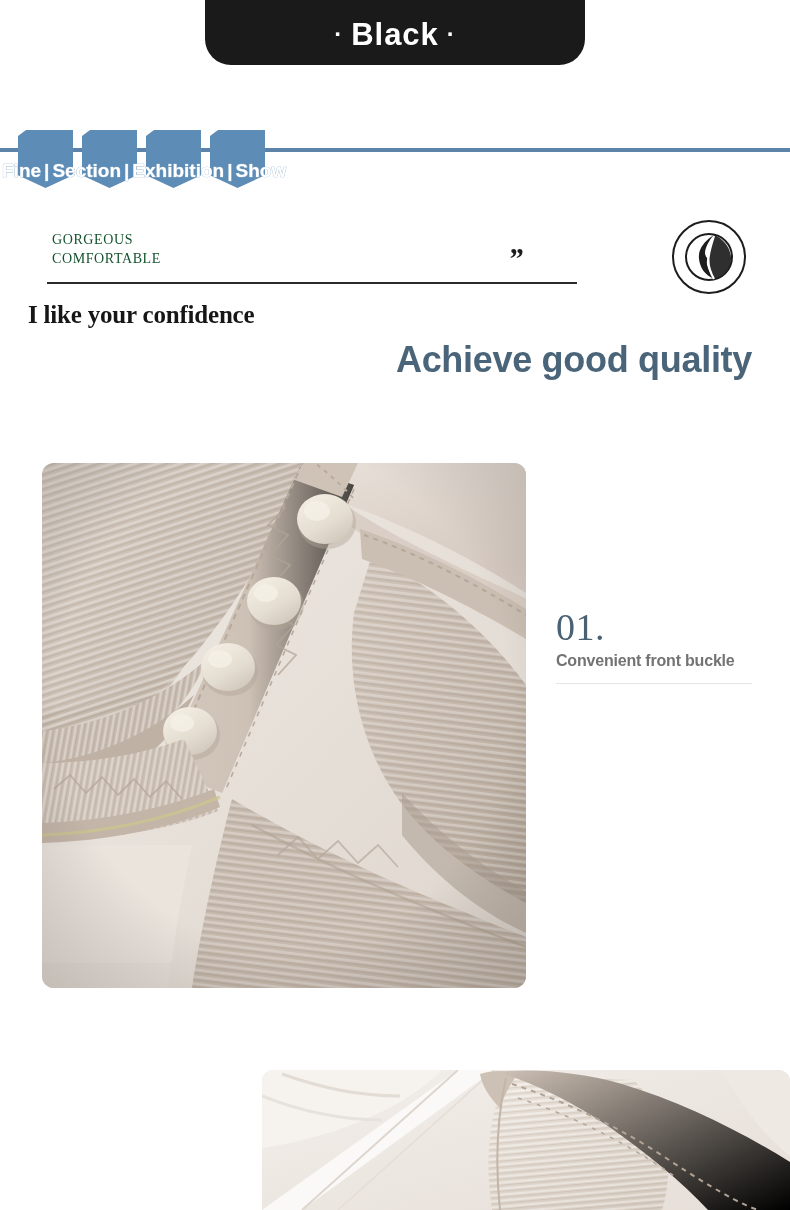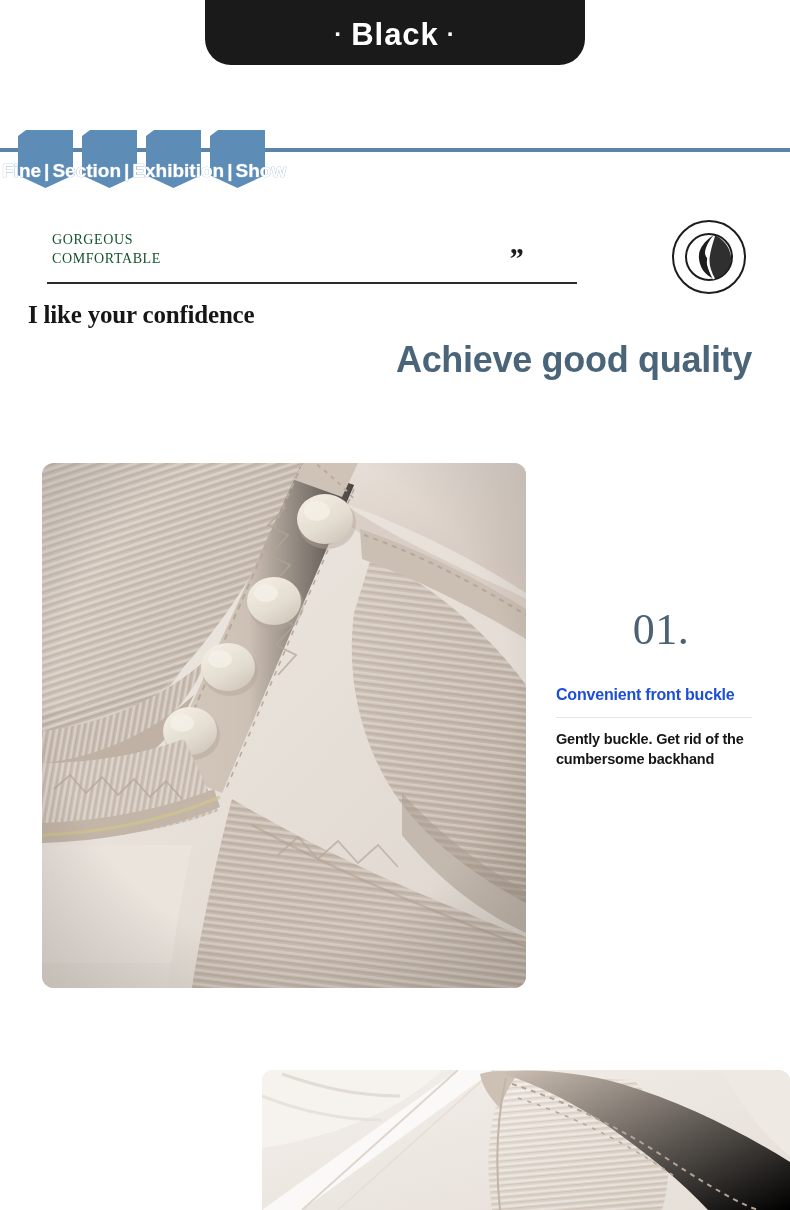--- a/index.html
+++ b/index.html
@@ -158,31 +158,31 @@
   .photo-main svg, .photo-bottom svg { display: block; width: 100%; height: 100%; }
 
   
   .feature-block {
     position: absolute;
     left: 556px; top: 608px;
     width: 210px;
   }
   .feature-number {
     font-family: "Liberation Serif", serif;
-    font-size: 44px;
+    font-size: 38px;
     color: #4a6274;
-    text-align: center;
+    text-align: left;
     line-height: 1;
     letter-spacing: 0.5px;
   }
   .feature-title {
-    margin-top: 32px;
+    margin-top: 4px;
     font-size: 16px;
     font-weight: bold;
-    color: #1d4ed8;
+    color: #737373;
     line-height: 21px;
     letter-spacing: -0.2px;
   }
   .feature-divider {
     margin-top: 12px;
     width: 196px;
     height: 1px;
     background: #e6e6e6;
   }
   .feature-body {
@@ -358,21 +358,20 @@
     <path d="M0 382 L150 382 C142 420 134 462 130 500 L0 500 Z" fill="#ece5de" opacity="0.7"></path>
 
     <rect width="484" height="525" fill="url(#vig)"></rect>
   </svg>
 </div>
 
 <div class="feature-block">
   <div class="feature-number">01.</div>
   <div class="feature-title">Convenient front buckle</div>
   <div class="feature-divider"></div>
-  <div class="feature-body">Gently buckle. Get rid of the cumbersome backhand</div>
 </div>
 
 <div class="photo-bottom">
   <svg viewBox="0 0 528 140" xmlns="http://www.w3.org/2000/svg" preserveAspectRatio="xMidYMid slice">
     <defs>
       <linearGradient id="bbg" x1="0" y1="0" x2="1" y2="1">
         <stop offset="0" stop-color="#f3efeb"></stop>
         <stop offset="1" stop-color="#e6ded7"></stop>
       </linearGradient>
       <linearGradient id="cup" x1="0.2" y1="0" x2="0.8" y2="1">

